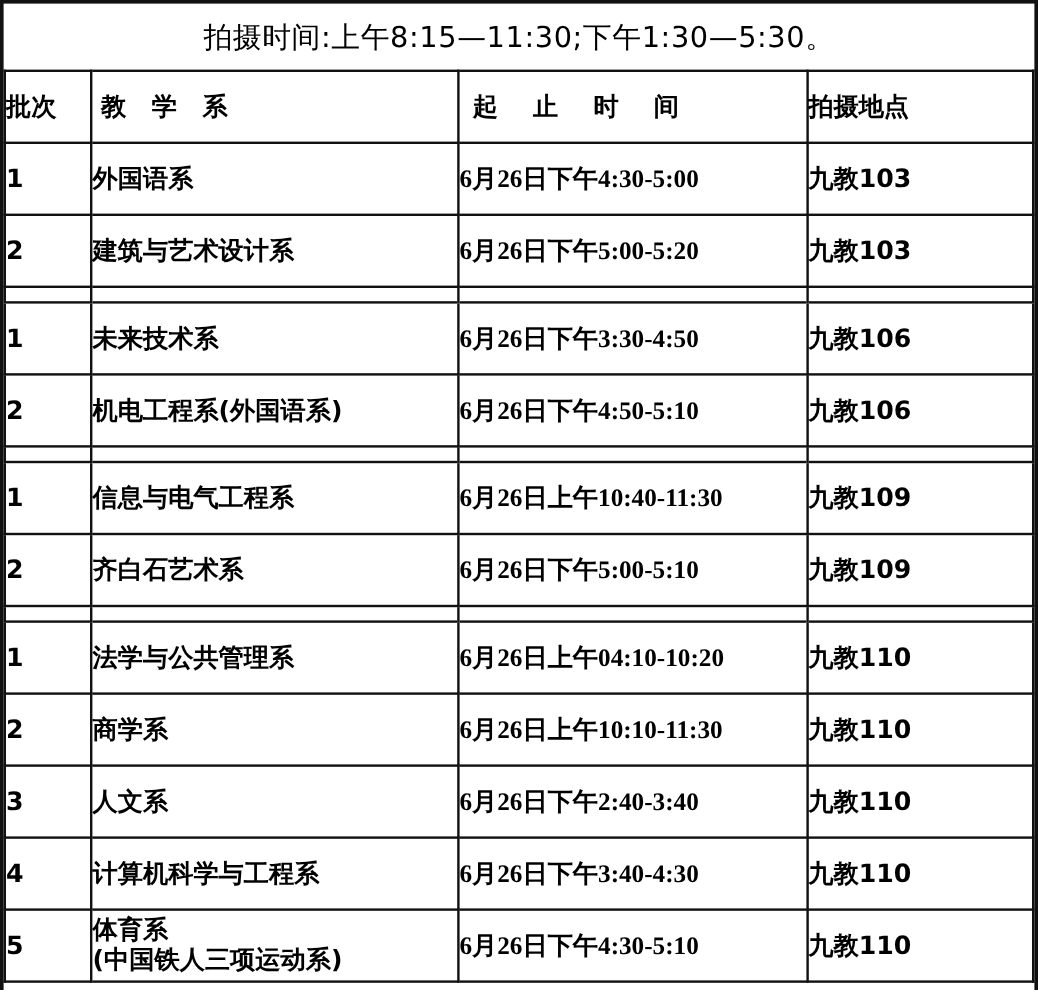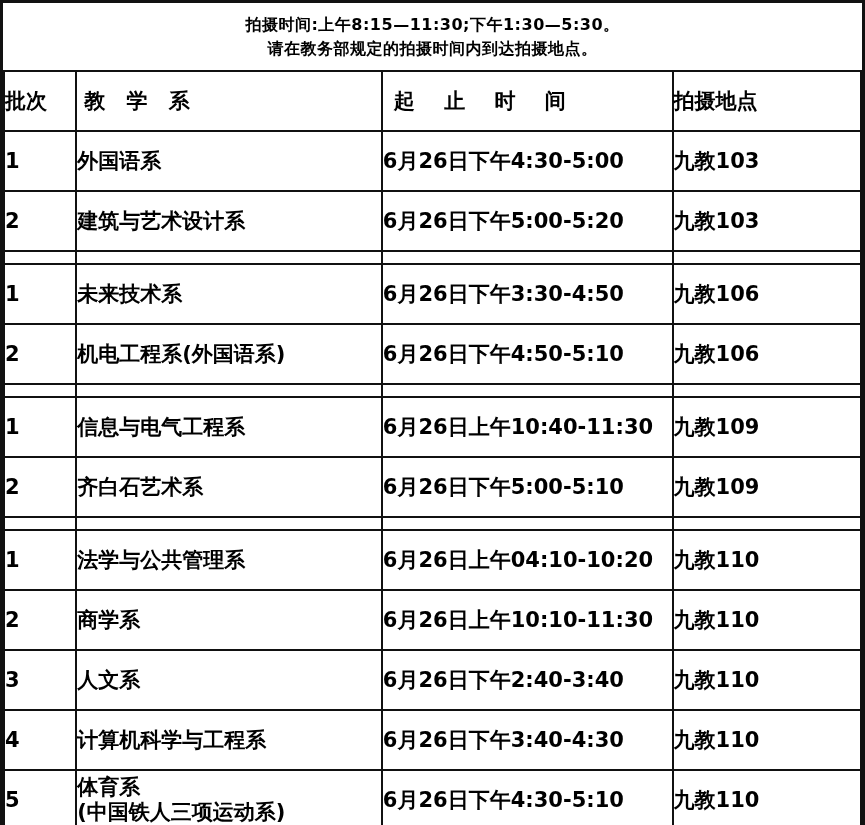--- a/index.html
+++ b/index.html
@@ -19,23 +19,23 @@
     height: 825px;
     position: relative;
     box-sizing: border-box;
     border-left: 3px solid #111;
     border-right: 3px solid #111;
     border-top: 3px solid #111;
   }
   .notice {
     padding: 10px 0 9px 0;
     text-align: center;
-    font-size: 16px;
+    font-size: 24px;
     line-height: 1.5;
-    font-weight: 700;
+    font-weight: 400;
     letter-spacing: 0.5px;
   }
   .notice div {
     white-space: nowrap;
   }
   table.sched {
     border-collapse: collapse;
     width: 100%;
     table-layout: fixed;
   }
@@ -66,20 +66,21 @@
     letter-spacing: 11px;
     text-indent: 11px;
   }
   tbody td {
     height: 58px;
   }
   td.time {
     text-align: left;
     padding-left: 12px;
     font-size: 21px;
+    font-family: Liberation Serif, serif;
   }
   tr.group-gap td {
     border-left: 2px solid #111;
     border-right: 2px solid #111;
     border-top: none;
     border-bottom: none;
     height: 11px;
   }
   td.two-line {
     line-height: 1.18;
@@ -88,21 +89,20 @@
   }
   .nowrap { white-space: nowrap; }
 </style>
 </head>
 <body>
 
 <div class="page">
 
   <div class="notice">
     <div>拍摄时间:上午8:15—11:30;下午1:30—5:30。</div>
-    <div>请在教务部规定的拍摄时间内到达拍摄地点。</div>
   </div>
 
   <table class="sched">
     <colgroup>
       <col class="c-batch">
       <col class="c-dept">
       <col class="c-time">
       <col class="c-place">
     </colgroup>
     <thead>

